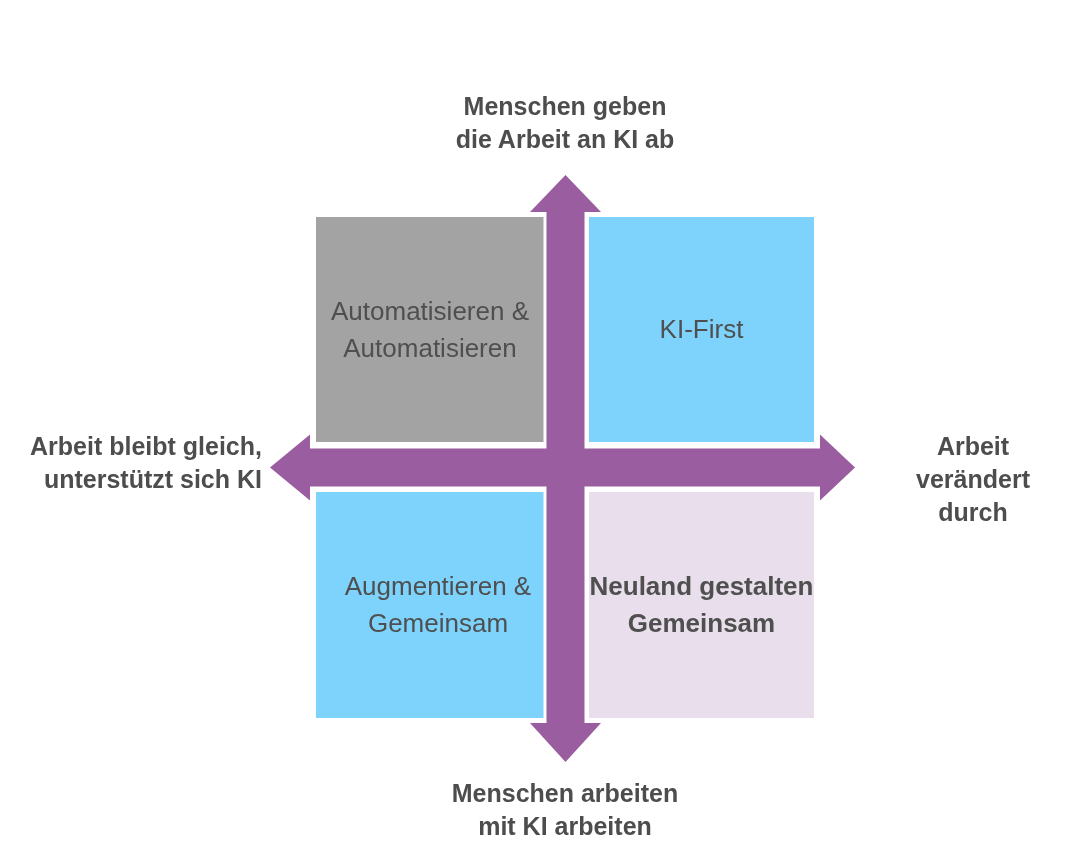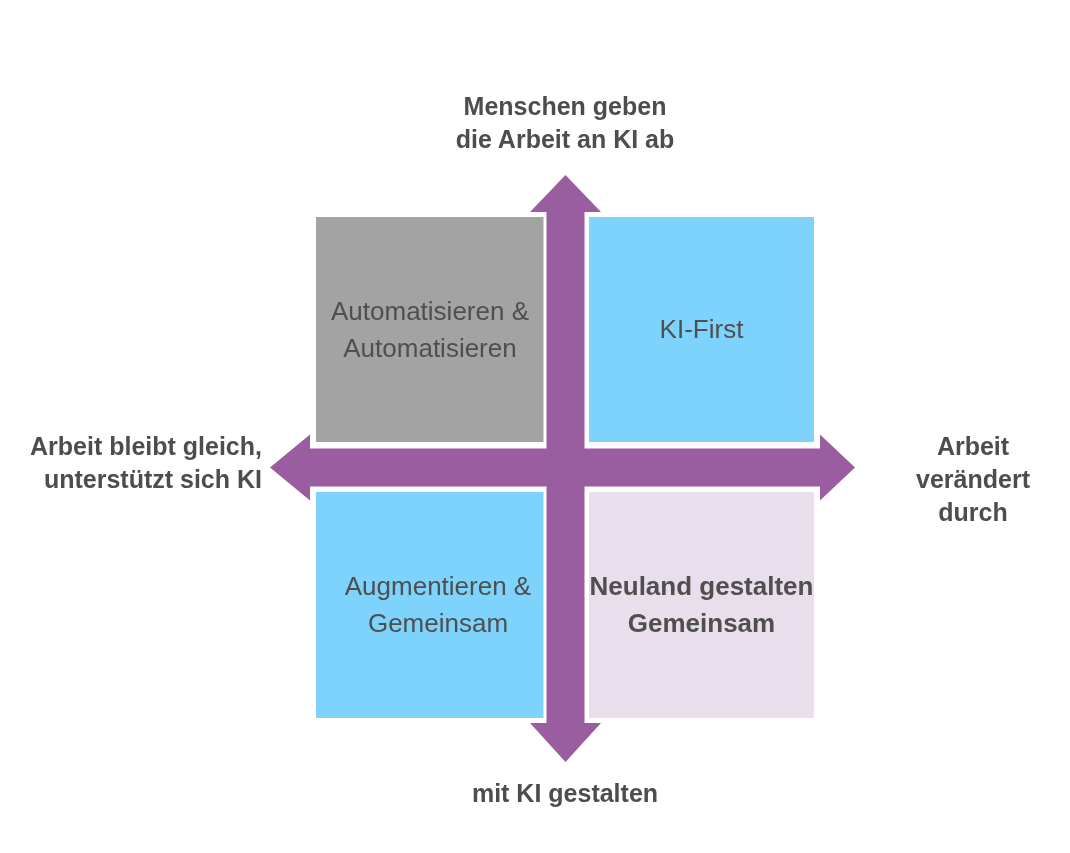--- a/index.html
+++ b/index.html
@@ -59,21 +59,22 @@
     <div>Arbeit bleibt gleich,</div>
     <div>unterstützt sich KI</div>
   </div>
 
   <div class="axis-label right">
     <div>Arbeit</div>
     <div>verändert durch</div>
   </div>
 
   <div class="axis-label bottom">
-    <div>mit KI gestalten</div>
+    <div>Menschen arbeiten</div>
+    <div>mit KI arbeiten</div>
   </div>
 
   <div class="quadrant tl" style="background: #a3a3a3;">
     <div>
       <div>Automatisieren &amp;</div>
       <div>Automatisieren</div>
     </div>
   </div>
 
   <div class="quadrant tr" style="background: #7dd3fc;">

